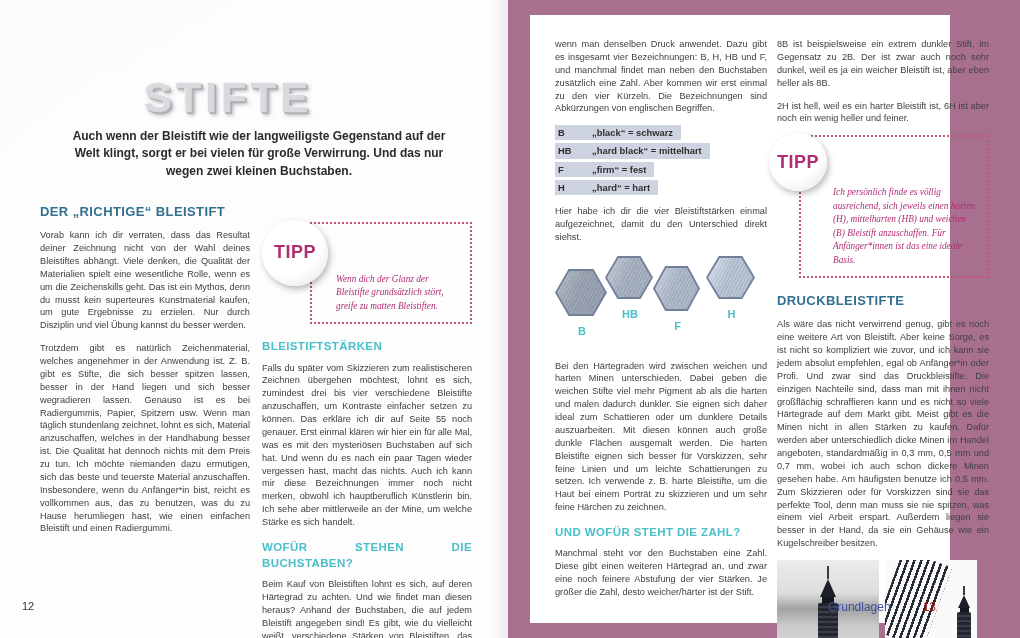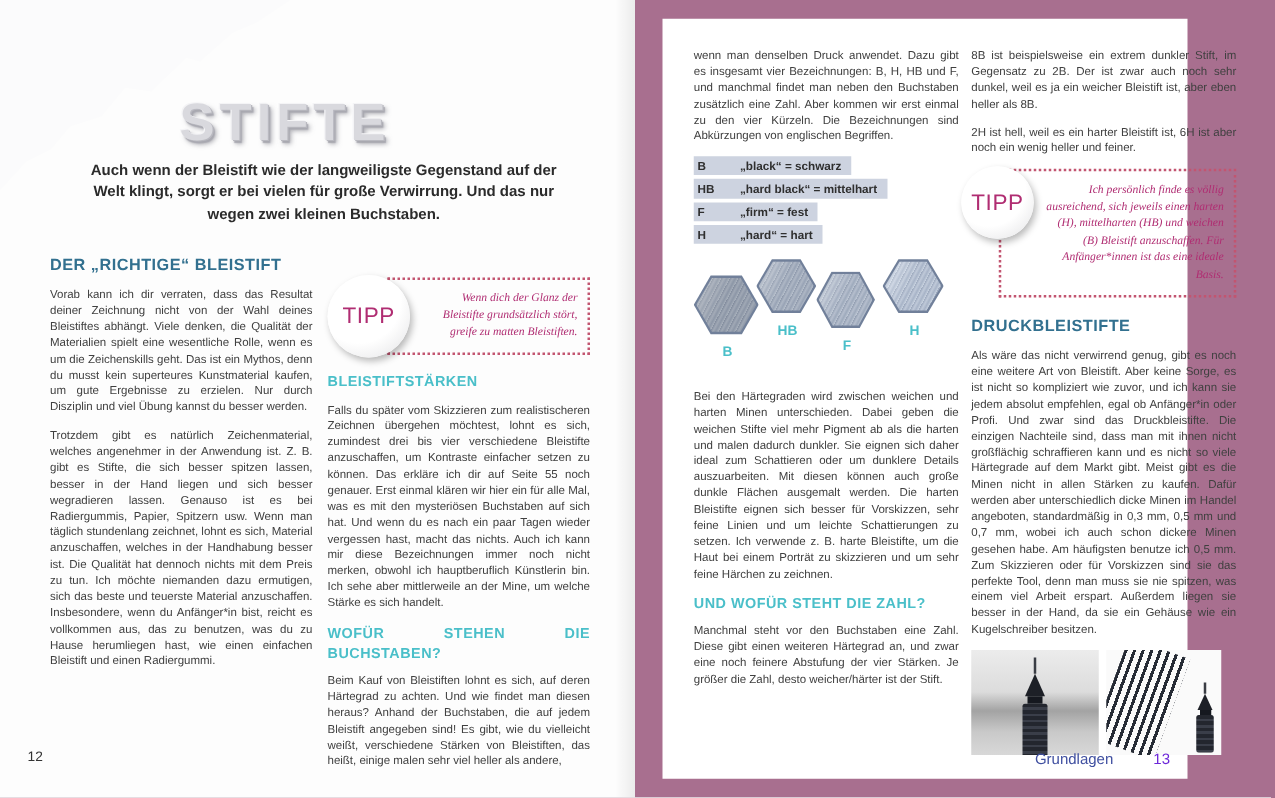--- a/index.html
+++ b/index.html
@@ -27,23 +27,23 @@
   h2.blue { font-size:13px; letter-spacing:0.4px; color:#32708f; margin-bottom:8px; font-weight:800; }
   h3.teal { font-size:11.5px; letter-spacing:0.4px; color:#4abfc9; margin-bottom:7px; font-weight:800; }
   .pagenum { position:absolute; font-size:11px; color:#333; }
   .pagenum-left { left:22px; bottom:26px; }
   
   .tipwrap { position:relative; margin-bottom:14px; }
   .tipbox { border:2px dotted #c25570; padding:9px 8px 9px 24px; min-height:60px; }
   .tip-circle { position:absolute; border-radius:50%;
     background:radial-gradient(circle at 38% 32%, #ffffff 55%, #f1f1f2 76%, #d7d7da 100%);
     box-shadow:2px 3px 6px rgba(0,0,0,0.28); display:flex; align-items:center; justify-content:center; z-index:2; }
-  .tip-label { color:#b02d72; font-weight:400; font-size:18px; letter-spacing:0.5px; }
+  .tip-label { color:#b02d72; font-weight:700; font-size:18px; letter-spacing:0.5px; }
   .tip-text { font-family:"Liberation Serif", serif; font-style:italic; color:#b02d72;
-    font-size:9.3px; line-height:1.45; text-align:right; }
+    font-size:9.3px; line-height:1.45; text-align:left;margin-top:40px; }
   .tipwrap-l .tip-circle { width:66px; height:66px; left:0; top:-2px; }
   .tipwrap-l .tipbox { margin-left:48px; }
   .tipwrap-r .tip-circle { width:58px; height:58px; left:-8px; top:-2px; }
   .tipwrap-r .tipbox { margin-left:22px; padding-left:32px; }
   
   .page-right { position:absolute; left:508px; top:0; width:512px; height:638px; background:#a86f8f; }
   .page-right-inner { position:absolute; left:22px; top:15px; width:420px; height:608px; background:#ffffff; }
   .col-r1 { left:25px; top:23px; width:212px; }
   .col-r2 { left:247px; top:23px; width:212px; }
   .abbrev-list { margin:2px 0 10px 0; }
@@ -77,21 +77,21 @@
   .leads { position:absolute; left:2px; top:-4px; width:52px; height:86px; transform:rotate(20deg);
     background:repeating-linear-gradient(90deg,#262b35 0 2.5px,rgba(250,250,250,0) 2.5px 6.5px); }
   .photo-2 .pencil { left:72px; top:26px; transform:none; }
   .photo-2 .pencil-lead { width:1.5px; height:9px; }
   .photo-2 .pencil-cone { border-left-width:6px; border-right-width:6px; border-bottom-width:13px; }
   .photo-2 .pencil-collar { width:9px; height:4px; }
   .photo-2 .pencil-body { width:14px; height:30px; }
   
   .footer-right { position:absolute; right:14px; bottom:9px; display:flex; gap:32px; align-items:baseline; }
   .footer-label { color:#3f4fa0; font-size:12px; }
-  .footer-num { color:#6d28d9; font-size:12px; }
+  .footer-num { color:#b91c1c; font-size:12px; }
 </style>
 </head>
 <body>
 
 <div class="spread">
 
   <div class="page-left">
     <div class="torn-corner"></div>
     <div class="page-title">STIFTE</div>
     <div class="intro">Auch wenn der Bleistift wie der langweiligste Gegenstand auf der Welt klingt, sorgt er bei vielen für große Verwirrung. Und das nur wegen zwei kleinen Buchstaben.</div>
@@ -137,20 +137,21 @@
           </div>
           <div class="abbrev-row">
             <span class="abbrev-code">F</span>
             <span class="abbrev-meaning">„firm“ = fest</span>
           </div>
           <div class="abbrev-row">
             <span class="abbrev-code">H</span>
             <span class="abbrev-meaning">„hard“ = hart</span>
           </div>
         </div>
+        <p>Hier habe ich dir die vier Bleistiftstärken einmal aufgezeichnet, damit du den Unterschied direkt siehst.</p>
 
         <div class="hexgraphic">
           <div class="hexwrap" style="left:0; top:15px; width:54px;">
             <div class="hex-outer hex-b" style="width:52px;height:48px;">
                 <div class="hex-inner"></div>
               </div>
             <div class="hex-label">B</div>
           </div>
           <div class="hexwrap" style="left:50px; top:2px; width:50px;">
             <div class="hex-outer" style="width:48px;height:44px;">

